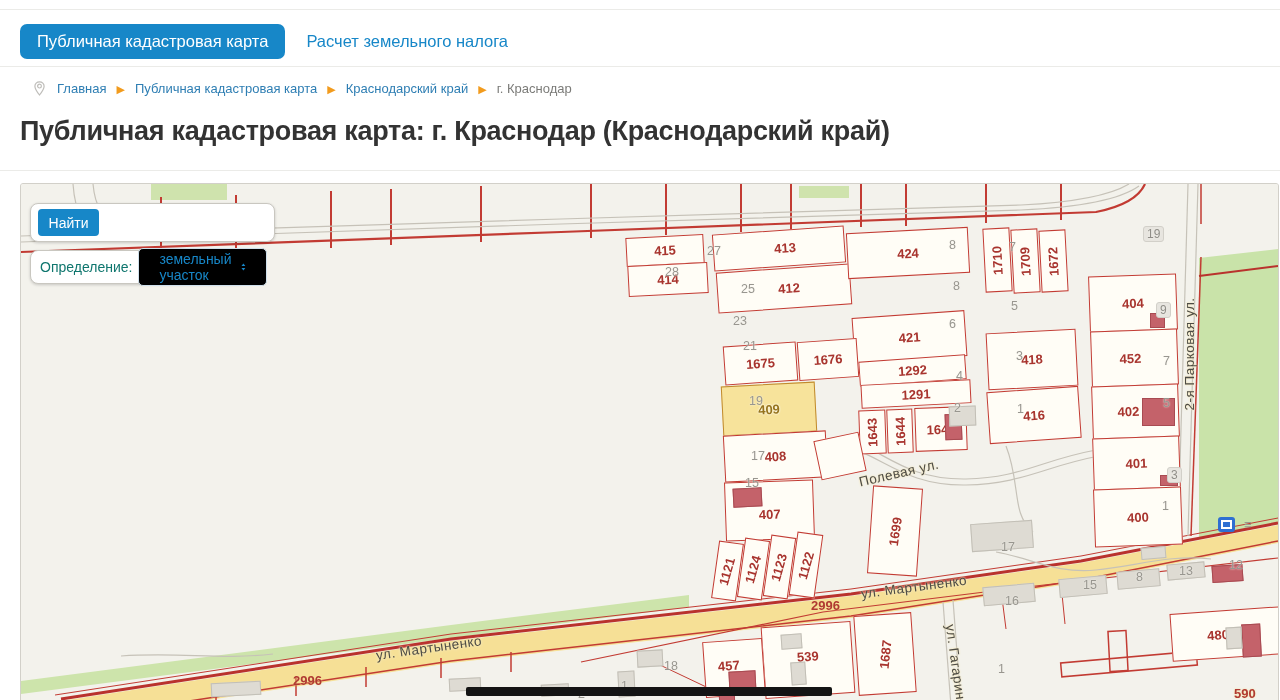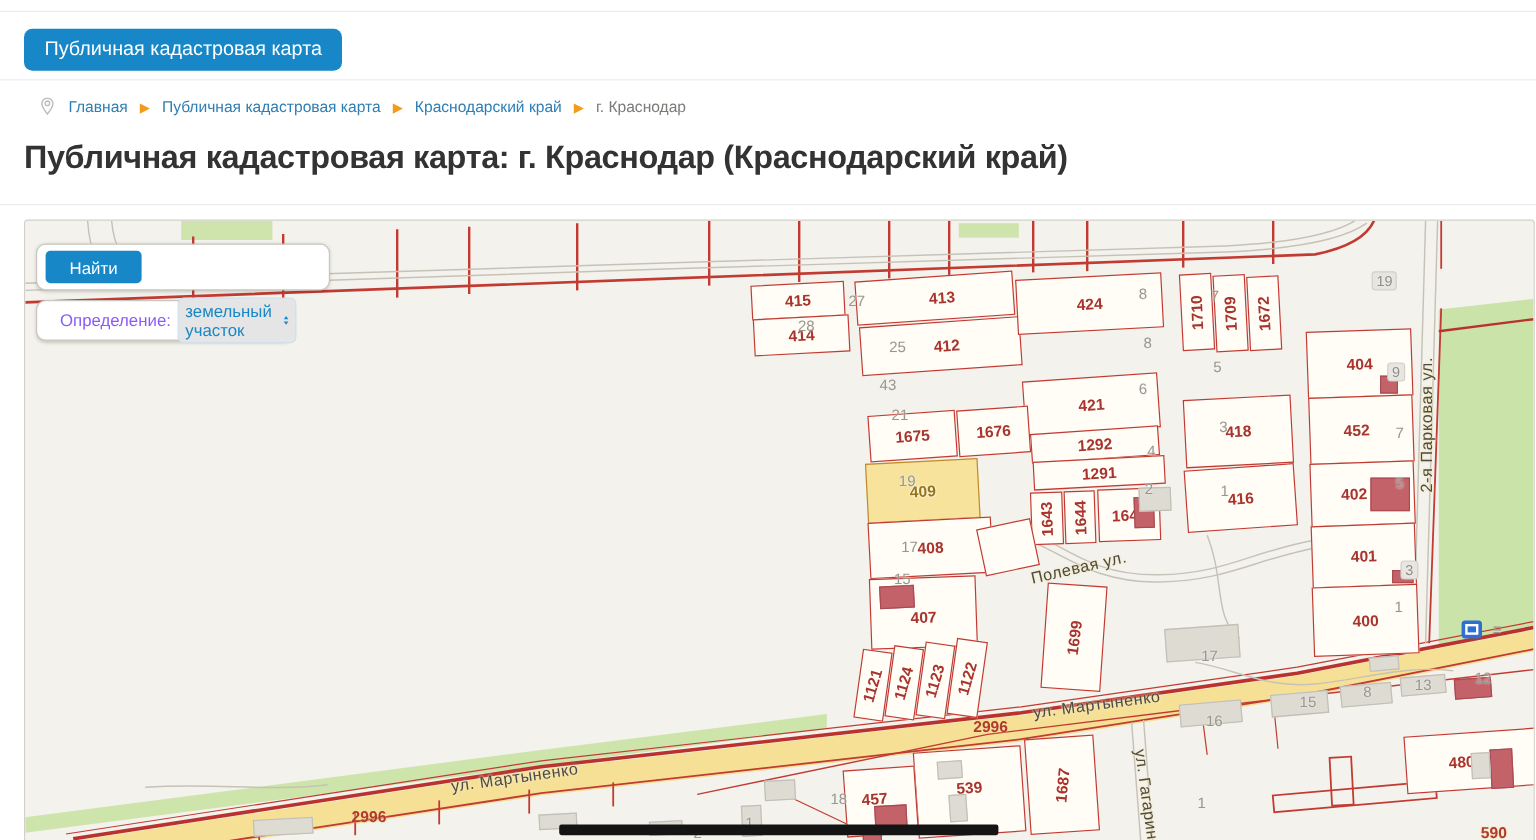--- a/index.html
+++ b/index.html
@@ -28,33 +28,34 @@
   .rlabel{position:absolute;z-index:4;font-size:13px;font-weight:700;color:#b03a32;text-shadow:0 0 2px #f6e096;white-space:nowrap;}
   .street{position:absolute;z-index:4;font-size:13.5px;color:#4c4b46;letter-spacing:.5px;white-space:nowrap;text-shadow:0 0 2px #f6e096,0 0 3px #f3f2ec;}
   #scalebar{position:absolute;z-index:5;left:445px;top:503px;width:366px;height:9px;background:#141414;border-radius:2px;}
   #busicon{position:absolute;z-index:5;left:1197px;top:333px;width:17px;height:15px;background:#2e6fd2;border-radius:3px;box-sizing:border-box;padding:3px;}
   #busicon div{width:100%;height:100%;border:2px solid #fff;box-sizing:border-box;}
   #hamb{position:absolute;z-index:5;left:1223px;top:333px;font-size:13px;color:#9b988f;}
   
   .panel{position:absolute;z-index:6;background:#fff;border:1px solid #c9c7c0;border-radius:8px;box-shadow:0 1px 3px rgba(0,0,0,.18);display:flex;align-items:center;}
   #searchpanel{left:9px;top:19px;width:243px;height:37px;padding:0;}
   #searchpanel input{margin-left:8px;width:152px;height:24px;border:1px solid #a9a7a0;border-radius:4px;font-size:15px;padding:0 6px;color:#222;font-family:"Liberation Sans",sans-serif;}
-  #findbtn{margin-left:7px;width:80px;height:27px;background:#1787c8;color:#fff;border:none;border-radius:4px;font-size:14px;cursor:pointer;font-family:"Liberation Sans",sans-serif;}
+  #findbtn{margin-left:7px;width:61px;height:27px;background:#1787c8;color:#fff;border:none;border-radius:4px;font-size:14px;cursor:pointer;font-family:"Liberation Sans",sans-serif;}
   #filterpanel{left:9px;top:66px;width:213px;height:32px;font-size:14px;}
-  #filterpanel .flabel{margin-left:19px;color:#8b5cf6;}
-  #filterselect{margin-left:6px;display:flex;align-items:center;color:#1787c8;background:#e5e5e5;border:1px solid #cfe0ec;border-radius:5px;padding:2px 5px;cursor:pointer;}
+  #filterpanel .flabel{margin-left:9px;color:#0f766e;}
+  #filterselect{margin-left:6px;display:flex;align-items:center;color:#1787c8;background:#000000;border:1px solid #cfe0ec;border-radius:5px;padding:2px 20px;cursor:pointer;}
   #filterselect svg{margin-left:6px;}
 </style>
 </head>
 <body>
 
 <div class="hairline" style="top:9px"></div>
 
 <div class="tabs">
   <div class="tab-active">Публичная кадастровая карта</div>
+  <a class="tab-link">Расчет земельного налога</a>
 </div>
 <div class="hairline" style="top:66px"></div>
 
 <div class="crumbs">
   <svg class="pin" width="11" height="15" viewBox="0 0 11 15">
       <path d="M5.5 0.8 C2.8 0.8 0.9 2.8 0.9 5.2 C0.9 8.2 5.5 14 5.5 14 C5.5 14 10.1 8.2 10.1 5.2 C10.1 2.8 8.2 0.8 5.5 0.8 Z M5.5 7 A1.9 1.9 0 1 1 5.5 3.2 A1.9 1.9 0 0 1 5.5 7 Z" fill="none" stroke="#a9a7a2" stroke-width="1.2"></path>
     </svg>
   <span id="crumb-items"><a>Главная</a><span class="sep">▶</span><a>Публичная кадастровая карта</a><span class="sep">▶</span><a>Краснодарский край</a><span class="sep">▶</span><span class="last">г. Краснодар</span></span>
 </div>
 
@@ -260,38 +261,38 @@
       <span class="glabel" style="left: 720px; top: 98px;">25</span>
       <span class="glabel" style="left: 928px; top: 54px;">8</span>
       <span class="glabel" style="left: 932px; top: 95px;">8</span>
       <span class="glabel" style="left: 988px; top: 56px;">7</span>
       <span class="glabel" style="left: 990px; top: 115px;">5</span>
       <span class="glabel" style="left: 928px; top: 133px;">6</span>
       <span class="glabel" style="left: 935px; top: 185px;">4</span>
       <span class="glabel" style="left: 933px; top: 217px;">2</span>
       <span class="glabel" style="left: 995px; top: 165px;">3</span>
       <span class="glabel" style="left: 996px; top: 218px;">1</span>
-      <span class="glabel" style="left: 712px; top: 130px;">43</span>
+      <span class="glabel" style="left: 712px; top: 130px;">23</span>
       <span class="glabel" style="left: 722px; top: 155px;">21</span>
       <span class="glabel" style="left: 728px; top: 210px;">19</span>
       <span class="glabel" style="left: 730px; top: 265px;">17</span>
       <span class="glabel" style="left: 724px; top: 292px;">15</span>
       <span class="glabel badge" style="left: 1122px; top: 42px;">19</span>
       <span class="glabel badge" style="left: 1135px; top: 118px;">9</span>
       <span class="glabel" style="left: 1142px; top: 170px;">7</span>
       <span class="glabel" style="left: 1142px; top: 212px;">5</span>
       <span class="glabel badge" style="left: 1146px; top: 283px;">3</span>
       <span class="glabel" style="left: 1141px; top: 315px;">1</span>
       <span class="glabel" style="left: 980px; top: 356px;">17</span>
       <span class="glabel" style="left: 984px; top: 410px;">16</span>
       <span class="glabel" style="left: 1062px; top: 394px;">15</span>
       <span class="glabel" style="left: 1115px; top: 386px;">8</span>
       <span class="glabel" style="left: 1158px; top: 380px;">13</span>
       <span class="glabel" style="left: 1208px; top: 374px;">12</span>
-      <span class="glabel" style="left: 643px; top: 475px; margin-left: 28px;">18</span>
+      <span class="glabel" style="left: 643px; top: 475px;">18</span>
       <span class="glabel" style="left: 600px; top: 495px;">1</span>
       <span class="glabel" style="left: 557px; top: 503px;">2</span>
       <span class="glabel" style="left: 977px; top: 478px;">1</span>
       <span class="rlabel" style="left: 790px; top: 414px;">2996</span>
       <span class="rlabel" style="left: 272px; top: 489px;">2996</span>
       <span class="rlabel" style="left: 1213px; top: 502px;">590</span>
       <div class="street" style="left: 893px; top: 403px; transform: translate(-50%, -50%) rotate(-7.5deg);">ул. Мартыненко</div>
       <div class="street" style="left: 408px; top: 464px; transform: translate(-50%, -50%) rotate(-8deg);">ул. Мартыненко</div>
       <div class="street" style="left: 878px; top: 289px; transform: translate(-50%, -50%) rotate(-13deg);">Полевая ул.</div>
       <div class="street" style="left: 1168px; top: 170px; transform: translate(-50%, -50%) rotate(-90deg);">2-я Парковая ул.</div>

